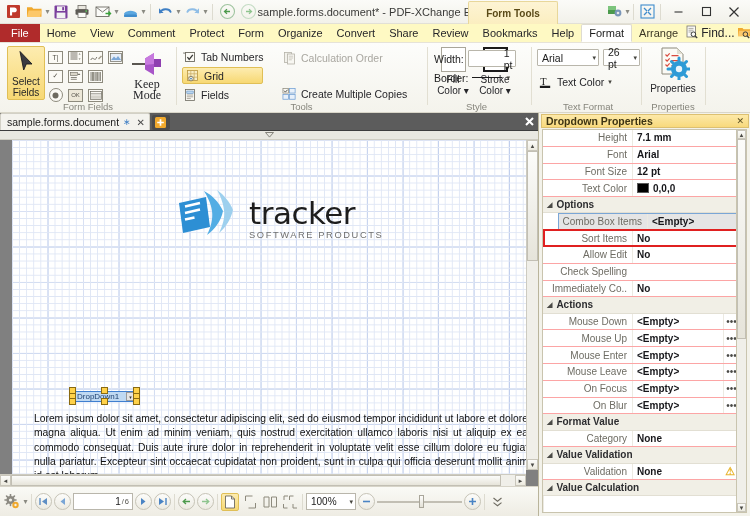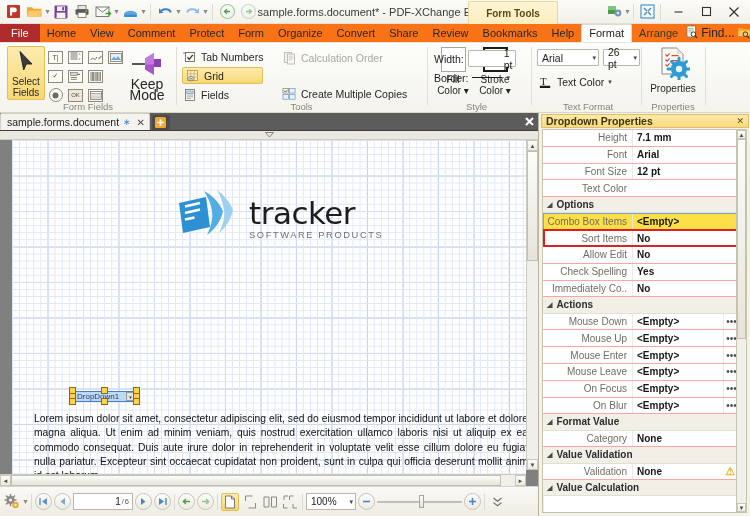--- a/index.html
+++ b/index.html
@@ -41,21 +41,21 @@
     background:linear-gradient(#fdf4d4,#fbeec0);
     border:1px solid #e8d79a; border-bottom:none;
     border-radius:2px 2px 0 0;
     display:flex; align-items:center; justify-content:center;
     font-size:10px; font-weight:bold; color:#5a4a18;
   }
 
   
   .ribbon-tabs {
     position:absolute; left:0; top:24px; width:750px; height:19px;
-    background:#f97316; display:flex; align-items:stretch;
+    background:#fef9c3; display:flex; align-items:stretch;
     border-bottom:1px solid #e6e3d8;
   }
   .tab {
     padding:0 7px; display:flex; align-items:center;
     font-size:11px; color:#26262a; white-space:nowrap;
   }
   .tab.file {
     background:#b02b2b; color:#fff; padding:0 11px; font-size:11px;
   }
   .tab.active {
@@ -255,21 +255,21 @@
     width:16px; text-align:center; font-size:10px; color:#4a4a46;
     border-left:1px solid #eceae2; height:100%;
     display:flex; align-items:center; justify-content:center;
   }
   .psec {
     display:flex; align-items:center; height:16.2px; gap:4px;
     background:#f1efe6; border-bottom:1px solid #e2dfd3;
     font-size:10px; font-weight:bold; color:#2d2d30; padding-left:4px;
   }
   .psec .tri { font-size:7px; color:#4a4a46; }
-  .prow.sel { background:#fde047; outline:1px solid #7aa6d6; outline-offset:-1px; }
+  .prow.sel { background:#e5e5e5; outline:1px solid #7aa6d6; outline-offset:-1px;margin-left:15px; }
   .sel-marker {
     position:absolute; left:0; width:198px; height:18px;
     border:2px solid #e02020; pointer-events:none; box-sizing:border-box;
   }
   .swatch { width:12px; height:10px; background:#000; border:1px solid #5a5a5a; }
   .props-vscroll {
     position:absolute; right:3px; top:16px; width:11px; bottom:3px;
     background:#f0efe9; border:1px solid #c9c4ae;
   }
 
@@ -560,21 +560,21 @@
 
       <div class="keepmode bigbtn">
         <span>
           <svg width="34" height="26" viewBox="0 0 34 26">
               <path d="M2 12h13v2H2z" fill="#5a5650"></path>
               <path d="M15 7.5l9-5.5v22l-9-5.5z" fill="#a855c8"></path>
               <path d="M15 7.5l9-5.5v11l-9 1z" fill="#c77ade"></path>
               <path d="M24 8h7v8h-7z" fill="#8e3fb0"></path>
             </svg>
         </span>
-        <span class="lbl" style="font-size:14px;line-height:11px;text-align:center;">
+        <span class="lbl" style="font-size:12px;line-height:11px;text-align:center;font-family:Liberation Serif, serif;">
           <span>Keep</span><br><span>Mode</span>
         </span>
       </div>
       <div class="group-label">Form Fields</div>
     </div>
     <div class="group-div" style="left:176px;"></div>
 
     <div class="group" style="left:178px; width:247px;">
       <div style="position:absolute;left:4px;top:5px;display:flex;flex-direction:column;gap:2px;">
         <div class="tool-item">
@@ -810,20 +810,24 @@
           </div>
         </div>
         <div class="prow">
           <div class="lab">Font Size</div>
           <div class="val">
             <span>12 pt</span>
           </div>
         </div>
         <div class="prow">
           <div class="lab">Text Color</div>
+          <div class="val">
+            <span class="swatch" style="background: rgb(0, 0, 0);"></span>
+            <span>0,0,0</span>
+          </div>
         </div>
         <div class="psec">
           <span class="tri">◢</span>
           <span>Options</span>
         </div>
         <div class="prow sel">
           <div class="lab">Combo Box Items</div>
           <div class="val">
             <span>&lt;Empty&gt;</span>
           </div>
@@ -836,23 +840,20 @@
           </div>
         </div>
         <div class="prow">
           <div class="lab">Allow Edit</div>
           <div class="val">
             <span>No</span>
           </div>
         </div>
         <div class="prow">
           <div class="lab">Check Spelling</div>
-          <div class="val">
-            <span>Yes</span>
-          </div>
         </div>
         <div class="prow">
           <div class="lab">Immediately Co..</div>
           <div class="val">
             <span>No</span>
           </div>
         </div>
         <div class="psec">
           <span class="tri">◢</span>
           <span>Actions</span>

